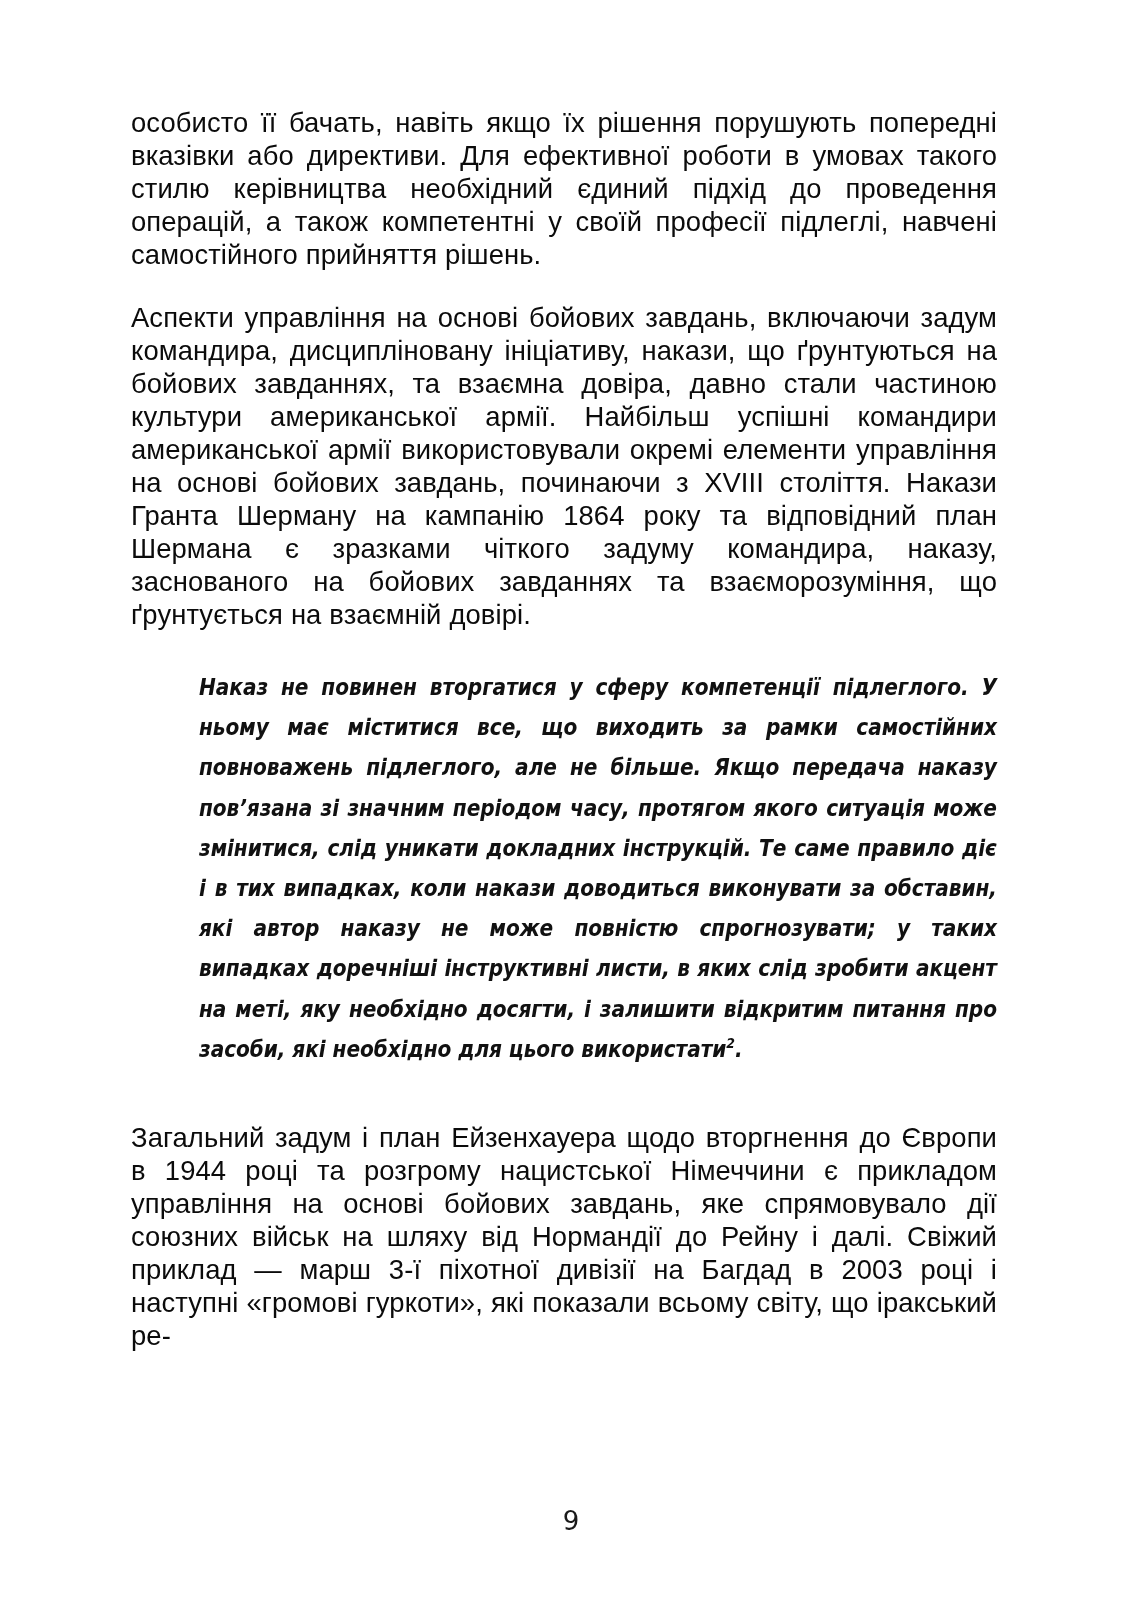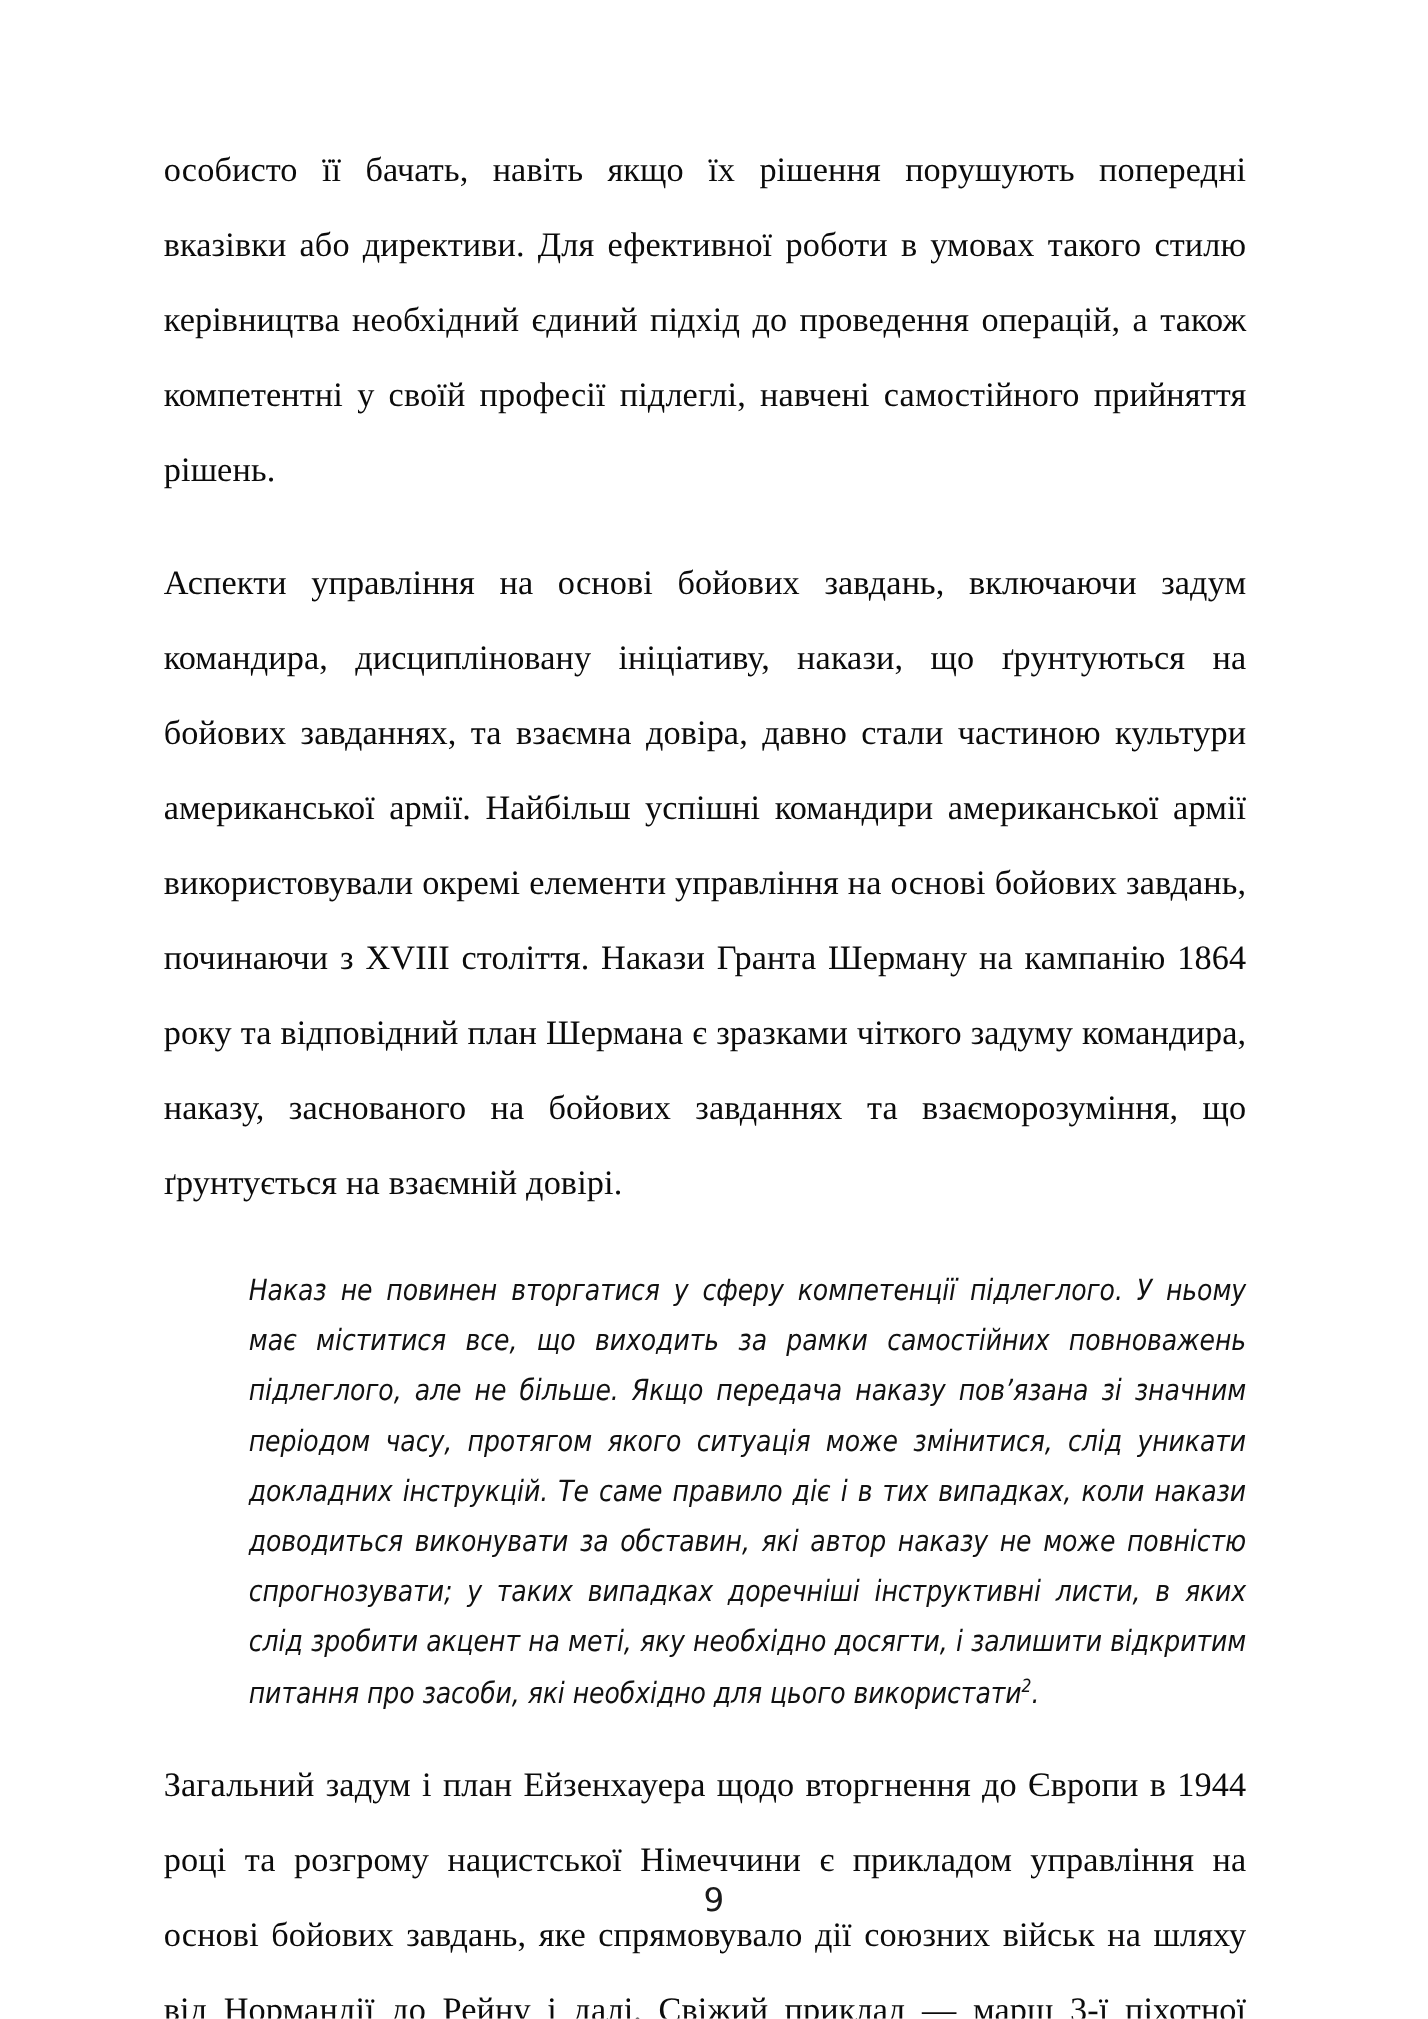--- a/index.html
+++ b/index.html
@@ -21,39 +21,40 @@
 
   .content {
     position: absolute;
     left: 131px;
     top: 106px;
     width: 866px;
   }
 
   p.body-para {
     margin: 0 0 30px 0;
-    font-family: Liberation Serif, serif;
+    font-family: Liberation Sans, sans-serif;
     font-size: 27.4px;
-    line-height: 60px;
+    line-height: 33px;
     color: #0b0b0b;
     text-align: justify;
     text-justify: inter-word;
     hyphens: none;
     letter-spacing: 0.1px;
     word-spacing: 0.2px;
   }
 
   p.body-para:last-of-type {
     margin-bottom: 0;
   }
 
   .quote-block {
-    margin: 36px 0 24px 0;
+    margin: 36px 0 52px 0;
     padding-left: 68px;
     box-sizing: border-box;
+    font-weight: bold;
   }
 
   p.quote-para {
     margin: 0;
     font-family: "DejaVu Sans Condensed", "Liberation Sans", sans-serif;
     font-style: italic;
     font-size: 23.4px;
     line-height: 40.2px;
     color: #111111;
     text-align: justify;

